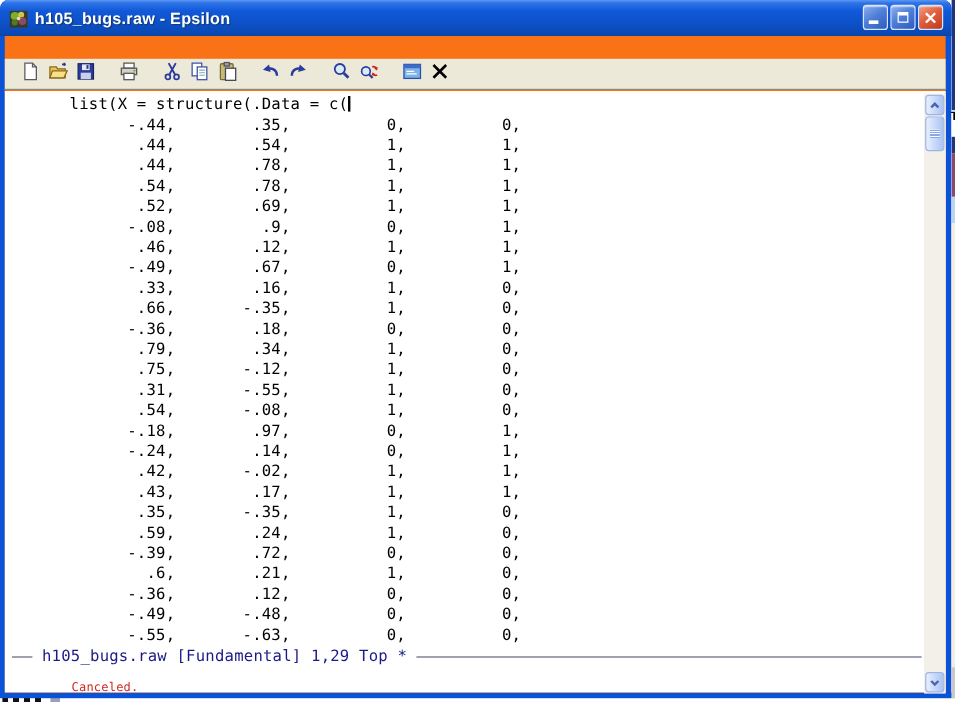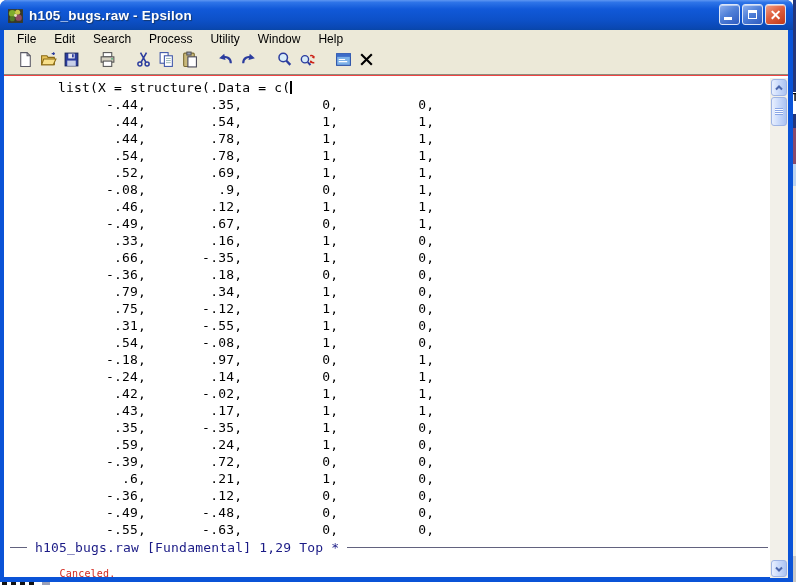--- a/index.html
+++ b/index.html
@@ -8,21 +8,21 @@
 
   .screen { position:absolute; left:0; top:0; width:796px; height:585px; background:#ffffff; }
 
   
   .sliver { position:absolute; }
 
   
   .window {
     position:absolute; left:0; top:0; width:793px; height:582px;
     border-left:4px solid #0A53D7; border-right:5px solid #0A53D7; border-bottom:5px solid #0A53D7;
-    border-radius:7px 7px 0 0; background:#ef4444;
+    border-radius:7px 7px 0 0; background:#f97316;
   }
 
   
   .titlebar {
     position:absolute; left:-4px; top:0; width:793px; height:30px;
     border-radius:7px 7px 0 0;
     background:linear-gradient(180deg,#5E97F2 0%, #2E74E8 8%, #1159D9 30%, #0D51C9 65%, #0A48B4 92%, #0846A8 100%);
     display:flex; align-items:center;
   }
   .app-icon { width:17px; height:17px; margin-left:7px; margin-right:5px; flex:0 0 auto; }
@@ -134,29 +134,20 @@
           </span>
         <span class="wbtn">
             <span class="glyph-max"></span>
           </span>
         <span class="wbtn close">
             <span class="glyph-close">✕</span>
           </span>
       </span>
     </div>
 
-    <div class="menubar" id="menubar">
-        <span class="menu-item">File</span>
-        <span class="menu-item">Edit</span>
-        <span class="menu-item">Search</span>
-        <span class="menu-item">Process</span>
-        <span class="menu-item">Utility</span>
-        <span class="menu-item">Window</span>
-        <span class="menu-item">Help</span>
-      </div>
 
     <div class="toolbar" id="toolbar">
         <span class="tb-group">
           <span class="tb-btn">
             <span><svg viewBox="0 0 16 16">
                 <path d="M3.5 1.5h6l3 3v10h-9z" fill="#fff" stroke="#5a5a66"></path>
                 <path d="M9.5 1.5v3h3" fill="none" stroke="#5a5a66"></path>
               </svg></span>
           </span>
           <span class="tb-btn">

